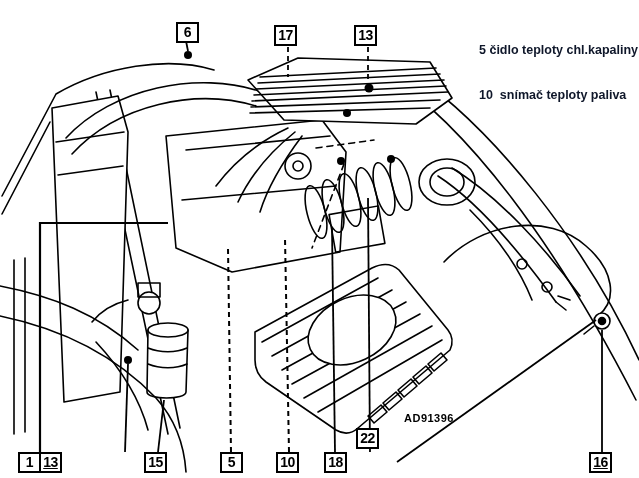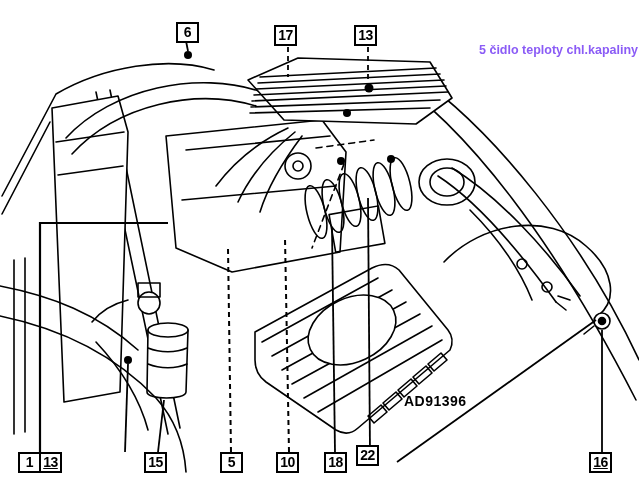--- a/index.html
+++ b/index.html
@@ -6,24 +6,24 @@
   #page{position:relative;width:639px;height:478px;background:#fff;overflow:hidden;
         font-family:"Liberation Sans",sans-serif;}
   svg{position:absolute;left:0;top:0;}
   .art{stroke:#000;fill:none;stroke-width:1.6;stroke-linecap:round;stroke-linejoin:round;}
   .leaders{stroke:#000;fill:none;stroke-width:1.8;stroke-linecap:butt;}
   .callout{position:absolute;display:flex;}
   .cbox{min-width:15px;height:17px;padding:0 2px;border:2px solid #000;background:#fff;
         color:#000;font-weight:bold;font-size:14px;line-height:17px;text-align:center;
         letter-spacing:-0.5px;}
   .cbox+.cbox{margin-left:-2px;text-decoration:underline;}
-  #legend{position:absolute;left:479px;top:13px;color:#8b5cf6;font-weight:bold;
+  #legend{position:absolute;left:479px;top:13px;color:#0f172a;font-weight:bold;
           font-size:12.5px;line-height:15px;white-space:pre;}
-  #figcode{position:absolute;left:404px;top:393px;color:#000;font-weight:bold;
-           font-size:14px;letter-spacing:0.5px;}
+  #figcode{position:absolute;left:404px;top:412px;color:#000;font-weight:bold;
+           font-size:11px;letter-spacing:0.5px;}
 </style>
 </head>
 <body>
 
 <div id="page">
 
   <svg width="639" height="478" viewBox="0 0 639 478">
 
     <g class="art">
       <path d="M 384,72 C 468,126 556,244 636,400"></path>
@@ -151,20 +151,21 @@
       <path d="M 289,452 L 285,238" stroke-dasharray="5,4" stroke-width="2"></path>
       <path d="M 335,452 L 332,228"></path>
       <path d="M 370,452 L 368,198"></path>
       <path d="M 602,452 L 602,330"></path>
       <path d="M 397,462 L 596,320"></path>
     </g>
   </svg>
 
   <div id="legend">
     <div>5 čidlo teploty chl.kapaliny</div>
+    <div>10  snímač teploty paliva</div>
   </div>
 
   <div id="figcode">AD91396</div>
 
   <div class="callout" style="left:176px;top:22px;">
     <span class="cbox">6</span>
   </div>
   <div class="callout" style="left:274px;top:25px;">
     <span class="cbox">17</span>
   </div>
@@ -184,20 +185,20 @@
   </div>
   <div class="callout" style="left:220px;top:452px;">
     <span class="cbox">5</span>
   </div>
   <div class="callout" style="left:276px;top:452px;align-items:flex-end;">
     <span class="cbox">10</span>
   </div>
   <div class="callout" style="left:324px;top:452px;">
     <span class="cbox">18</span>
   </div>
-  <div class="callout" style="left:356px;top:445px;border-radius:10px;">
+  <div class="callout" style="left:356px;top:428px;border-radius:10px;">
     <span class="cbox">22</span>
   </div>
   <div class="callout" style="left:589px;top:452px;text-decoration:underline;">
     <span class="cbox">16</span>
   </div>
 
 </div>
 
 </body></html>

